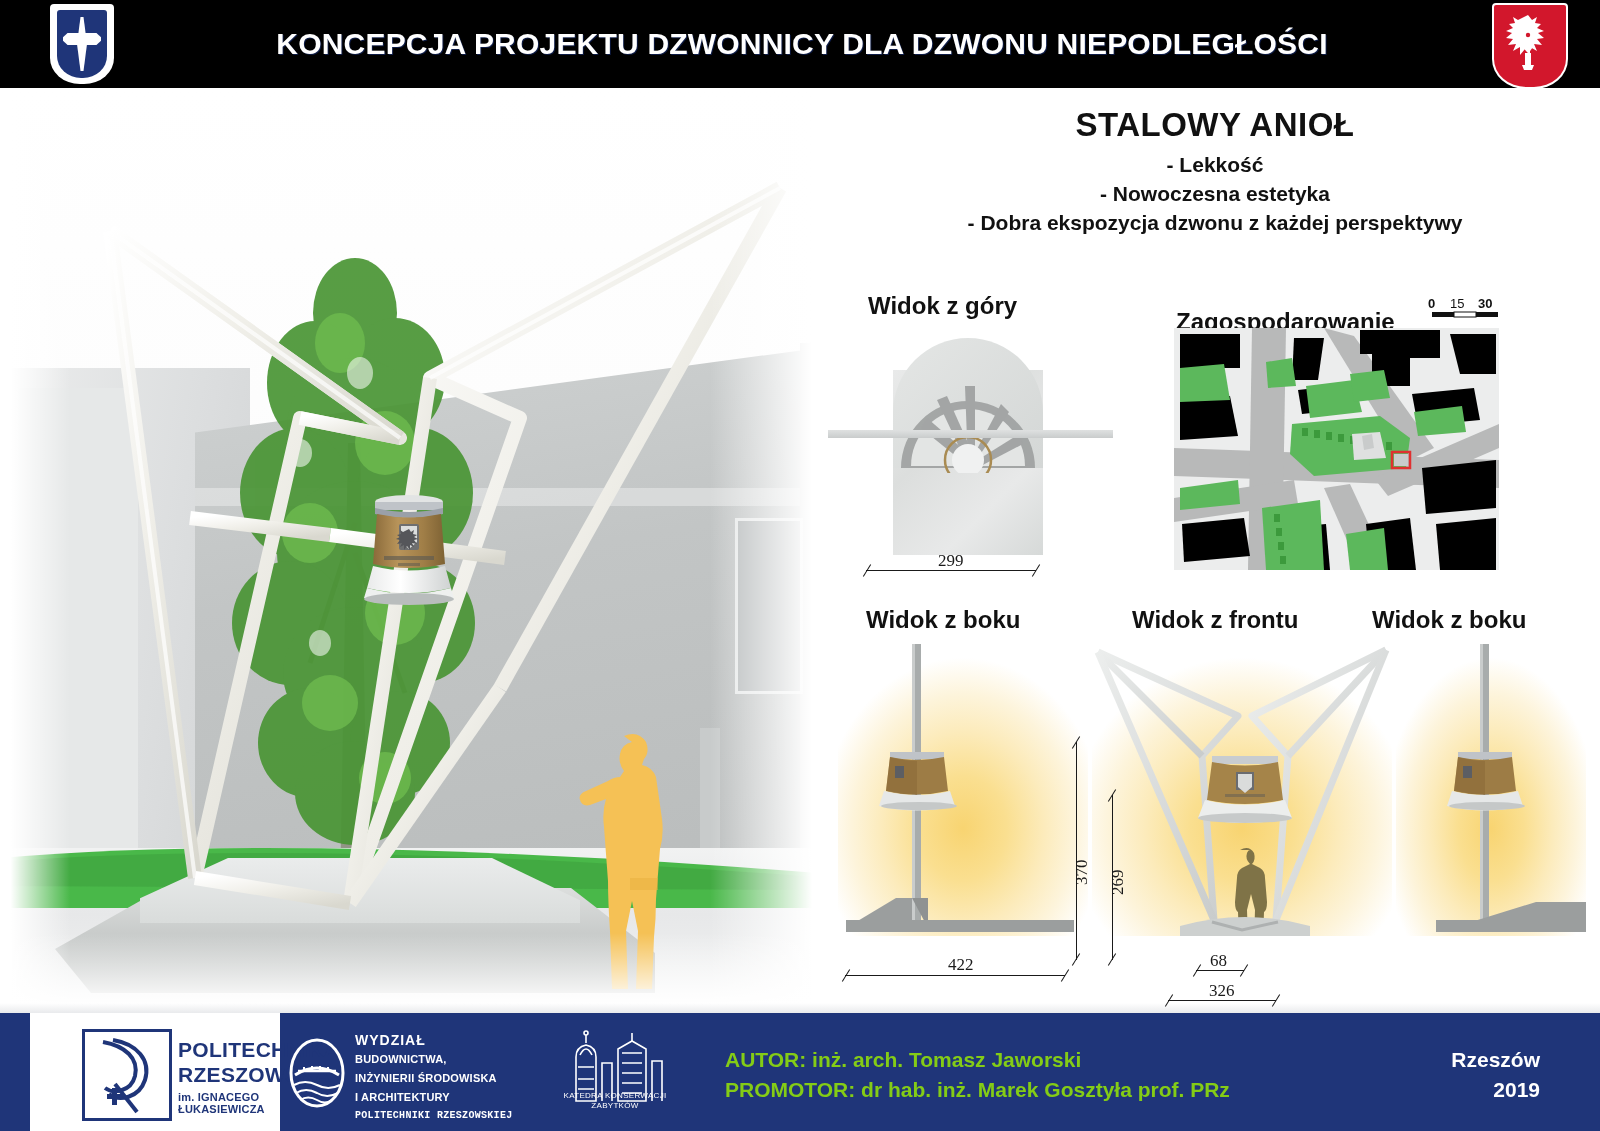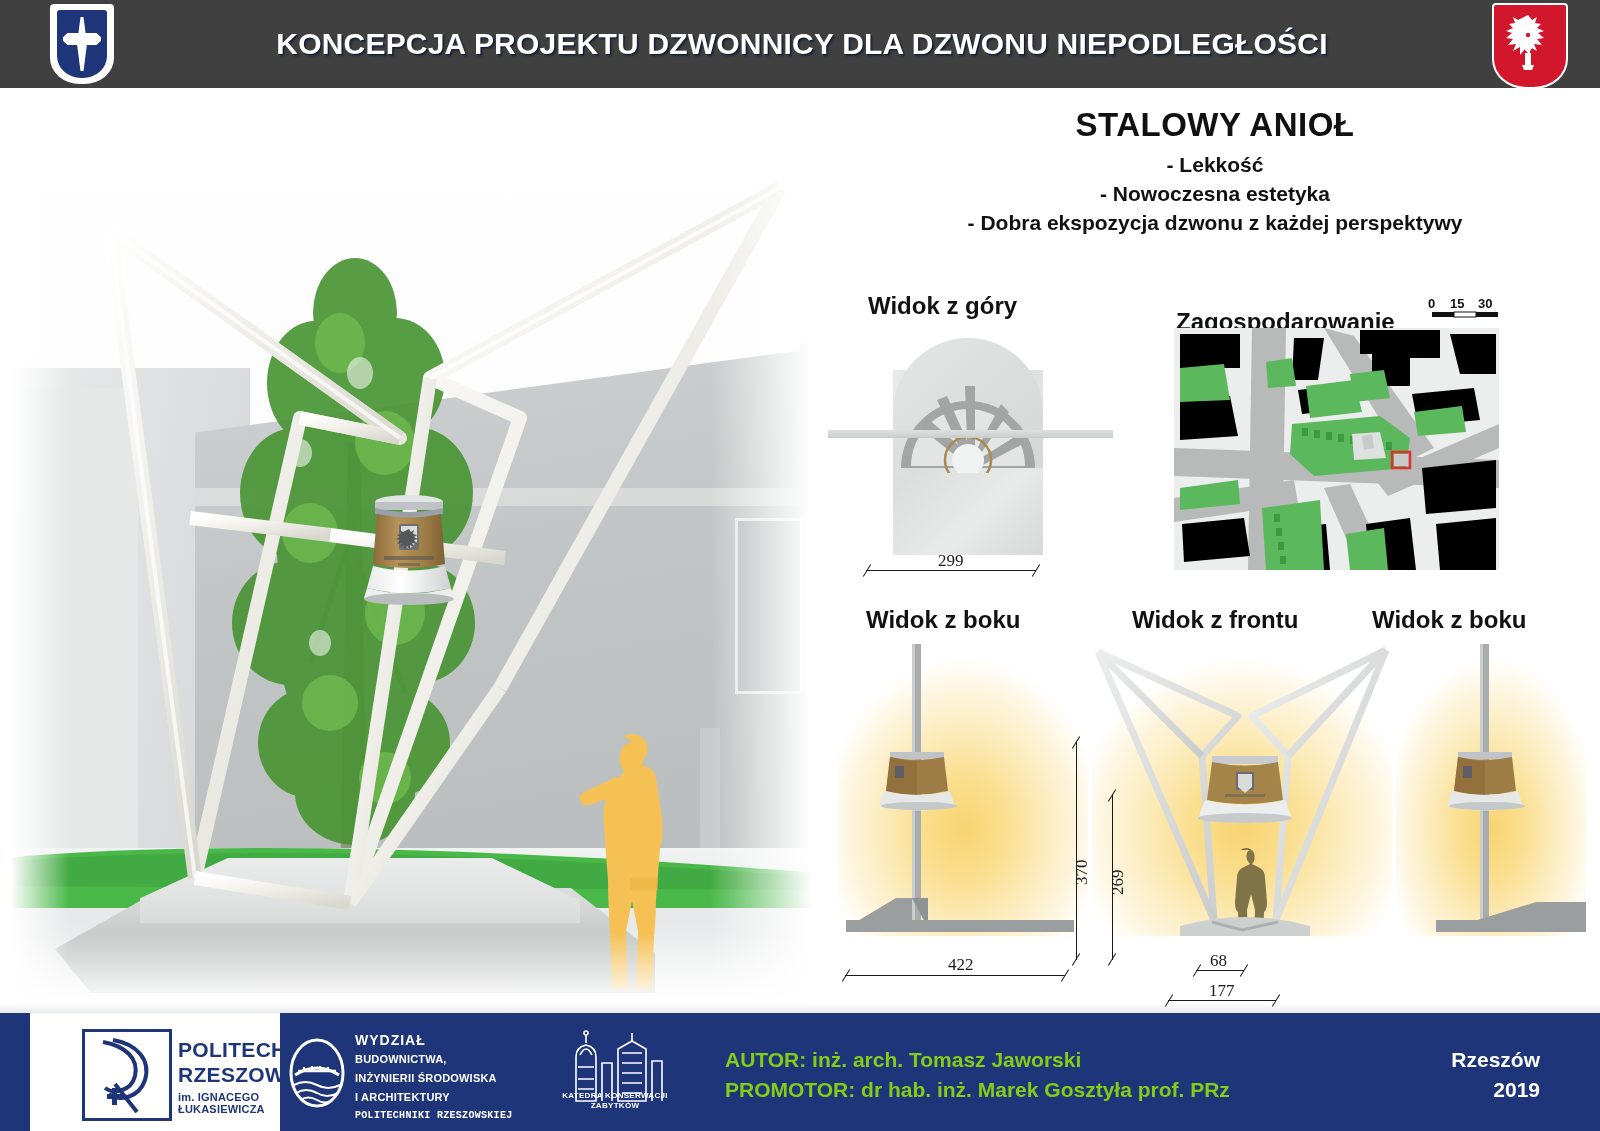--- a/index.html
+++ b/index.html
@@ -6,21 +6,21 @@
   html,body{margin:0;padding:0;background:#ffffff;}
   body{
     width:1600px;height:1131px;position:relative;overflow:hidden;
     font-family:"Liberation Sans","DejaVu Sans",sans-serif;
     color:#111;
   }
 
   
   .header{
     position:absolute;left:0;top:0;width:1600px;height:88px;
-    background:#404040;
+    background:#000000;
     display:flex;align-items:center;
   }
   .crest-left{
     width:86px;height:88px;margin-left:40px;
     position:relative;flex:0 0 auto;
   }
   .shield-white{
     position:absolute;left:10px;top:4px;width:64px;height:80px;
     background:#ffffff;
     border-radius:4px 4px 30px 30px / 4px 4px 26px 26px;
@@ -219,21 +219,21 @@
   .pl-name .l3{font-size:11px;font-weight:bold;margin-top:4px;letter-spacing:.2px;}
   .wbisa{
     position:absolute;left:355px;top:18px;width:290px;color:#ffffff;
   }
   .wbisa .w1{font-size:14px;font-weight:bold;line-height:19px;letter-spacing:1px;}
   .wbisa .w2,.wbisa .w3,.wbisa .w4{font-size:11px;font-weight:bold;line-height:19px;letter-spacing:.2px;}
   .wbisa .w5{font-size:10px;font-weight:bold;margin-top:3px;letter-spacing:.3px;font-family:Liberation Mono, monospace;}
   .kkz{
     position:absolute;left:550px;top:22px;width:130px;text-align:center;color:#ffffff;
   }
-  .kkz .t1,.kkz .t2{font-size:8px;font-weight:bold;line-height:10px;letter-spacing:.3px;}
+  .kkz .t1,.kkz .t2{font-size:8px;font-weight:normal;line-height:10px;letter-spacing:.3px;}
   .authors{
     position:absolute;left:725px;top:32px;color:#84cc16;
   }
   .authors div{font-size:21px;font-weight:bold;line-height:30px;}
   .city{
     position:absolute;right:60px;top:32px;text-align:right;color:#ffffff;
   }
   .city div{font-size:21px;font-weight:bold;line-height:30px;}
   .footer-shadow{
     position:absolute;left:0;top:1003px;width:1600px;height:12px;
@@ -491,21 +491,21 @@
     <path d="M220 126 h14 v12 h-14z" fill="#c9cbcb"></path>
   </svg>
 </div>
 
 <svg class="scalebar" viewBox="0 0 70 26">
   <rect x="0" y="16" width="22" height="5" fill="#111"></rect>
   <rect x="22" y="16" width="22" height="5" fill="#ffffff" stroke="#111" stroke-width="1"></rect>
   <rect x="44" y="16" width="22" height="5" fill="#111"></rect>
 </svg>
 <div style="position:absolute;left:1428px;top:296px;font-size:13px;font-weight:bold;">0</div>
-<div style="position:absolute;left:1450px;top:296px;font-size:13px;font-weight:bold;">15</div>
+<div style="position:absolute;left:1450px;top:296px;font-size:13px;font-weight:normal;">15</div>
 <div style="position:absolute;left:1478px;top:296px;font-size:13px;font-weight:bold;">30</div>
 
 <div class="elev elev-side-l">
   <div class="glowbg"></div>
   <svg viewBox="0 0 250 320" style="position:absolute;left:0;top:0;width:250px;height:320px;">
     <rect x="74" y="14" width="9" height="282" fill="#a8acac"></rect>
     <rect x="74" y="14" width="3" height="282" fill="#c9cccc"></rect>
     <path d="M8 298 L58 268 L74 268 L74 298 Z" fill="#9b9e9e"></path>
     <path d="M74 268 L90 268 L90 298 Z" fill="#8f9292"></path>
     <rect x="8" y="290" width="228" height="12" fill="#9b9e9e"></rect>
@@ -579,21 +579,21 @@
 <div class="dim-txt-v" style="left:1108px;top:895px;">269</div>
 
 <div class="dim-line" style="left:1196px;top:970px;width:48px;"></div>
 <div class="dim-tick" style="left:1190px;top:970px;"></div>
 <div class="dim-tick" style="left:1237px;top:970px;"></div>
 <div class="dim-txt" style="left:1210px;top:951px;">68</div>
 
 <div class="dim-line" style="left:1168px;top:1000px;width:108px;"></div>
 <div class="dim-tick" style="left:1162px;top:1000px;"></div>
 <div class="dim-tick" style="left:1269px;top:1000px;"></div>
-<div class="dim-txt" style="left:1209px;top:981px;">177</div>
+<div class="dim-txt" style="left:1209px;top:981px;">326</div>
 
 <div class="elev elev-side-r">
   <div class="glowbg"></div>
   <svg viewBox="0 0 190 320" style="position:absolute;left:0;top:0;width:190px;height:320px;">
     <rect x="84" y="14" width="9" height="282" fill="#a8acac"></rect>
     <rect x="84" y="14" width="3" height="282" fill="#c9cccc"></rect>
     <path d="M56 298 L140 272 L190 272 L190 298 Z" fill="#9b9e9e"></path>
     <rect x="40" y="290" width="150" height="12" fill="#9b9e9e"></rect>
     <g>
       <rect x="62" y="122" width="54" height="7" fill="#bfc3c8"></rect>

